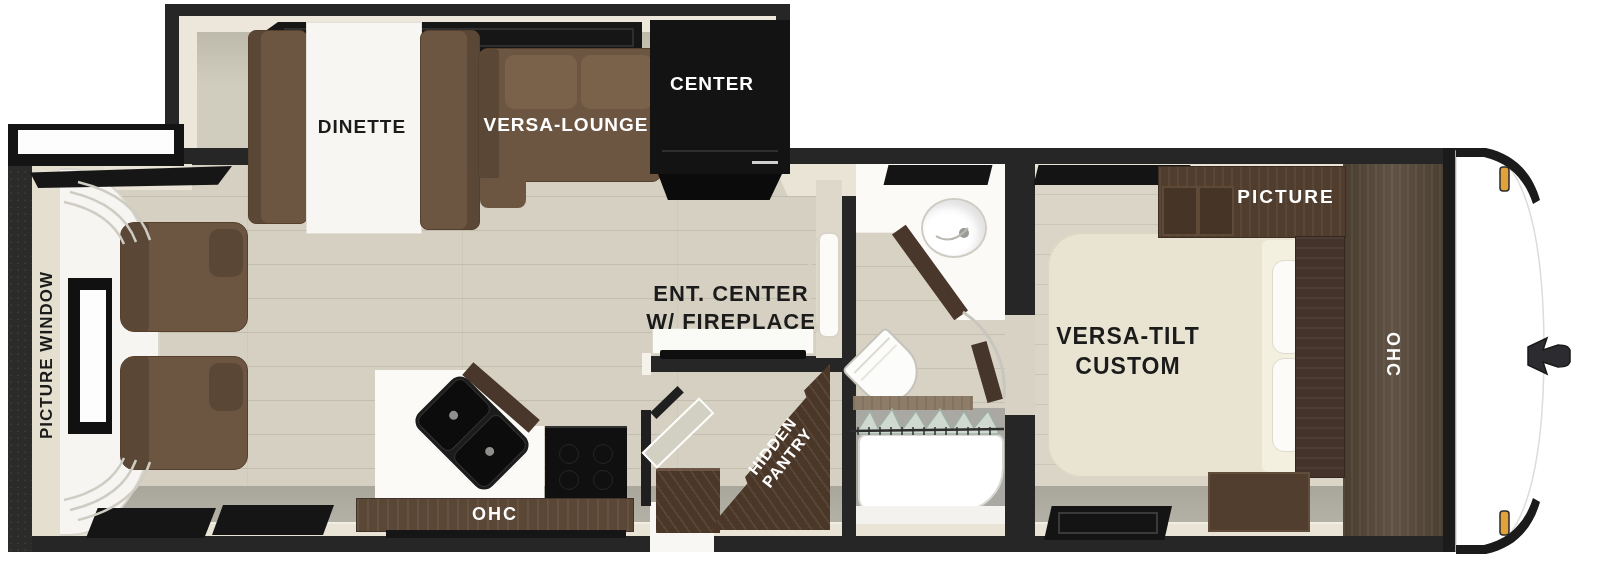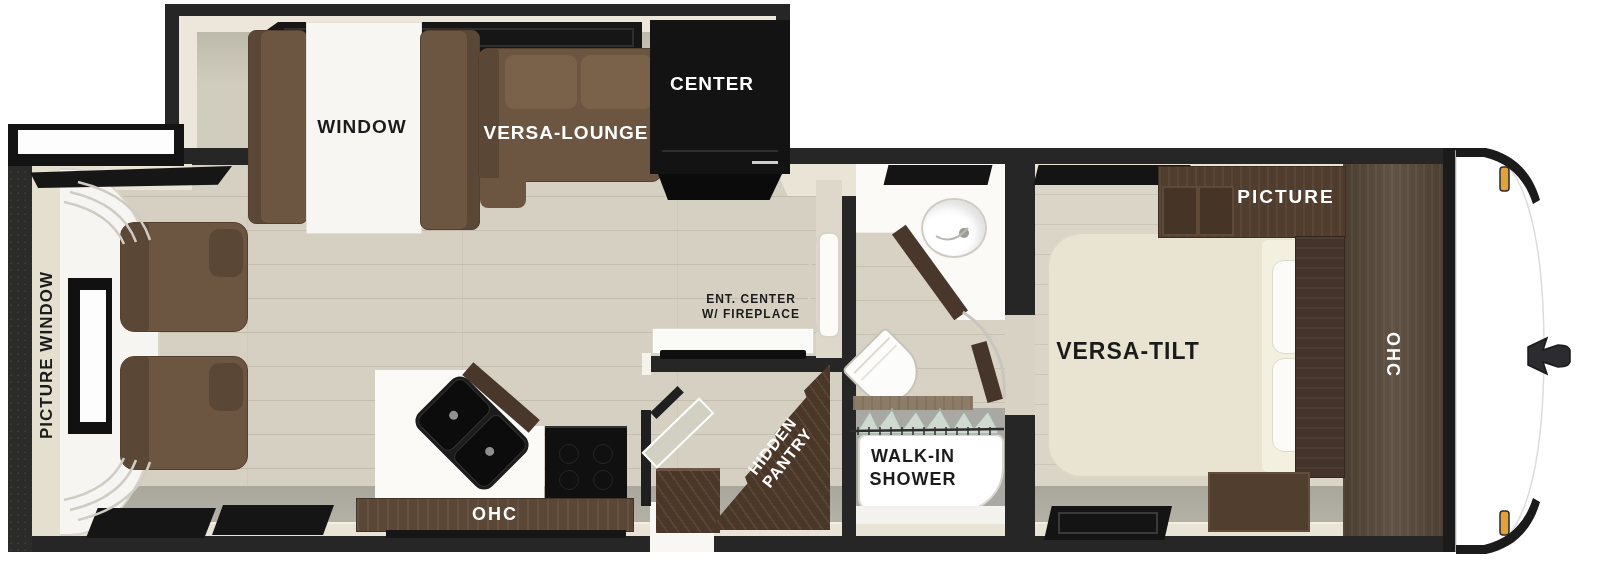--- a/index.html
+++ b/index.html
@@ -214,36 +214,33 @@
       <path d="M 1456 148 L 1486 148 C 1514 154 1532 172 1540 200 L 1533 204 C 1525 179 1509 163 1484 157 L 1456 157 Z" fill="#1b1b1b"></path>
       <path d="M 1456 554 L 1486 554 C 1514 548 1532 530 1540 502 L 1533 498 C 1525 523 1509 539 1484 545 L 1456 545 Z" fill="#1b1b1b"></path>
       <rect x="1500" y="167" width="9" height="24" rx="3" fill="#e2a23b" stroke="#2b2b2b" stroke-width="1.5"></rect>
       <rect x="1500" y="511" width="9" height="24" rx="3" fill="#e2a23b" stroke="#2b2b2b" stroke-width="1.5"></rect>
       <path d="M 1528 347 L 1547 338 L 1543 350 L 1558 345 C 1568 345 1569 348 1570 350 L 1570 362 C 1569 364 1568 367 1558 367 L 1543 362 L 1547 374 L 1528 365 Z" fill="#2c2c30" stroke="#1a1a1a" stroke-width="1.5"></path>
     </g>
 
     <path d="M 936 236 Q 952 246 968 228" stroke="#b9b7b0" stroke-width="2" fill="none"></path>
   </svg>
 
-  <div class="lbl" style="left:362px;top:127px;font-size:19px;">WINDOW</div>
-  <div class="lbl white" style="left:566px;top:125px;font-size:19px;margin-top:8px;">VERSA-LOUNGE</div>
+  <div class="lbl" style="left:362px;top:127px;font-size:19px;">DINETTE</div>
+  <div class="lbl white" style="left:566px;top:125px;font-size:19px;">VERSA-LOUNGE</div>
   <div class="lbl white" style="left:712px;top:84px;font-size:19px;">CENTER</div>
   <div class="lbl" style="left:47px;top:355px;font-size:17px;transform:translate(-50%,-50%) rotate(-90deg);">PICTURE WINDOW</div>
-  <div class="lbl" style="left:751px;top:307px;font-size:12px;line-height:1.25;">
+  <div class="lbl" style="left:731px;top:307px;font-size:22px;line-height:1.25;">
     <div>ENT. CENTER</div>
     <div>W/ FIREPLACE</div>
   </div>
   <div class="lbl white" style="left:495px;top:514px;font-size:18px;letter-spacing:2px;">OHC</div>
   <div class="lbl white" style="left:780px;top:452px;font-size:16px;line-height:1.2;transform:translate(-50%,-50%) rotate(-52deg);">
     <div>HIDDEN</div>
     <div>PANTRY</div>
   </div>
-  <div class="lbl" style="left:913px;top:468px;font-size:18px;line-height:1.3;">
-    <div>WALK-IN</div>
-    <div>SHOWER</div>
-  </div>
   <div class="lbl white" style="left:1286px;top:197px;font-size:19px;letter-spacing:2px;">PICTURE</div>
   <div class="lbl" style="left:1128px;top:352px;font-size:23px;line-height:1.3;letter-spacing:1px;">
     <div>VERSA-TILT</div>
+    <div>CUSTOM</div>
   </div>
   <div class="lbl white" style="left:1392px;top:355px;font-size:18px;letter-spacing:2px;transform:translate(-50%,-50%) rotate(90deg);">OHC</div>
 
 </div>
 
 </body></html>

